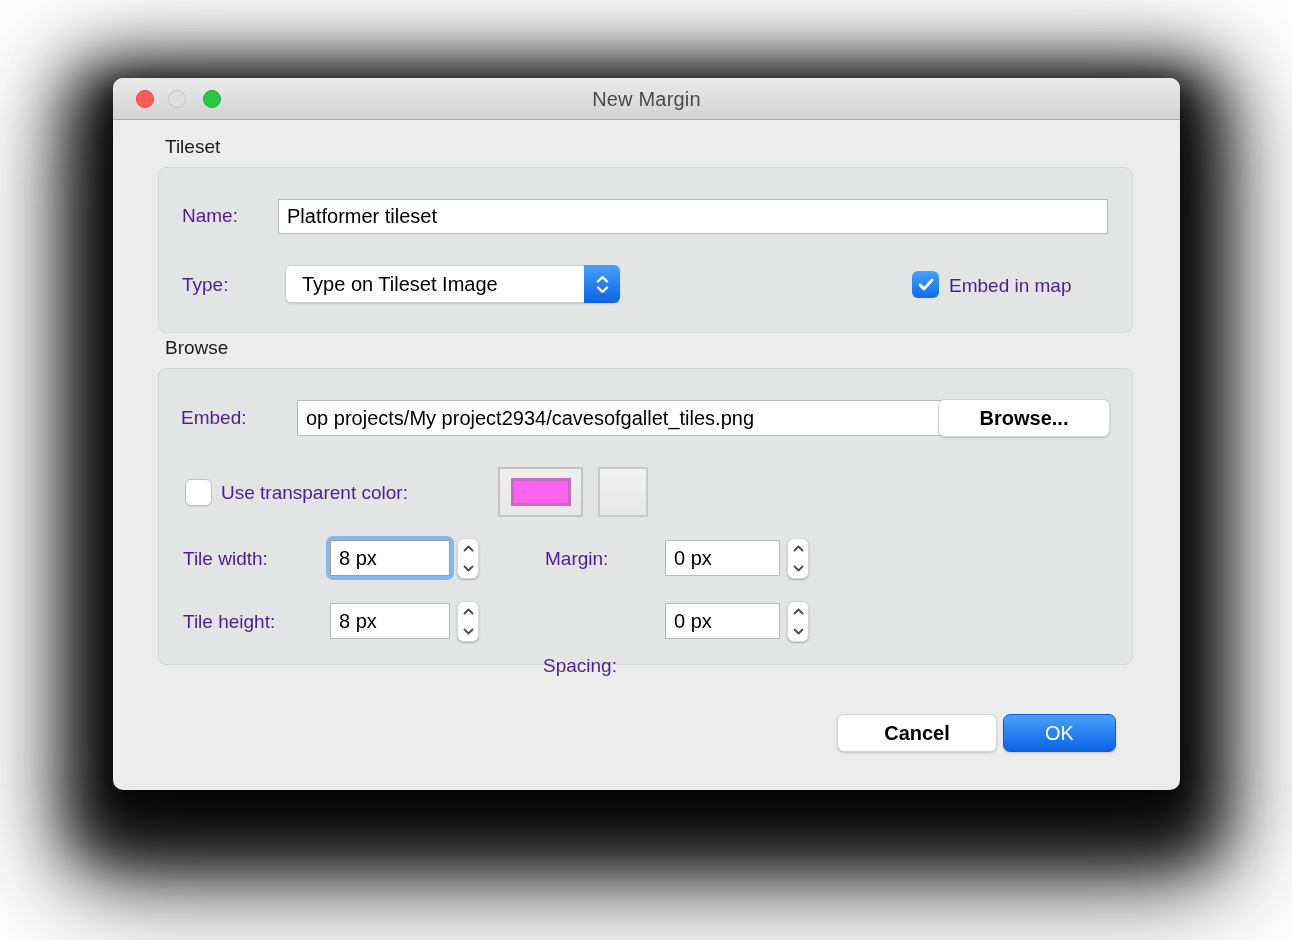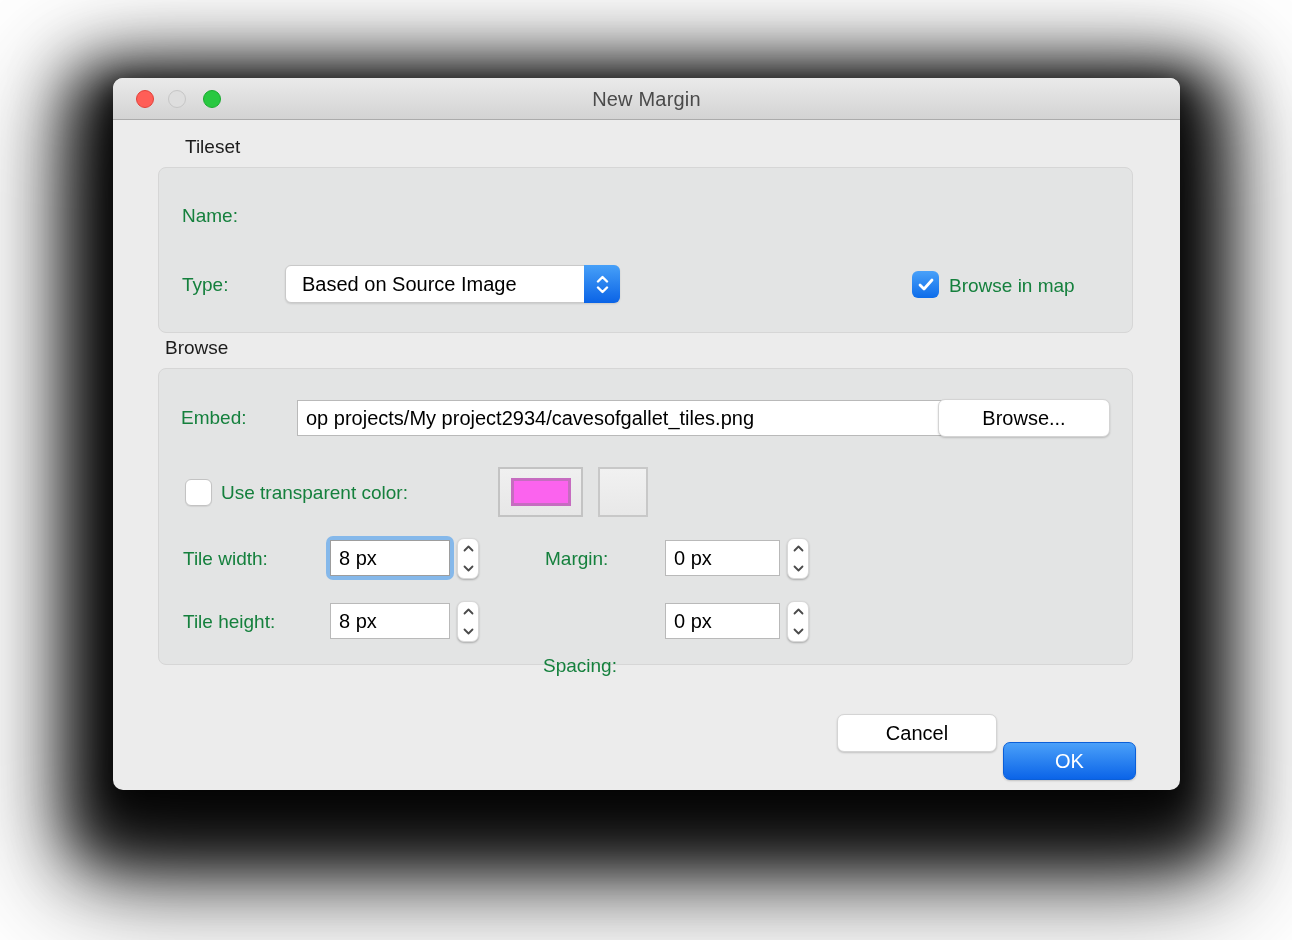--- a/index.html
+++ b/index.html
@@ -31,21 +31,21 @@
 
   .section-label { position: absolute; font-size: 19px; color: #1c1c1c; }
 
   .groupbox {
     position: absolute; left: 45px; width: 975px;
     background: #e3e4e4; border: 1px solid #d6d6d6; border-radius: 8px;
   }
   .group-tileset { top: 89px; height: 166px; }
   .group-image   { top: 290px; height: 297px; }
 
-  .field-label { position: absolute; font-size: 19px; color: #15803d; white-space: nowrap; }
+  .field-label { position: absolute; font-size: 19px; color: #4c1d95; white-space: nowrap; }
 
   .text-input {
     position: absolute; background: #ffffff; border: 1px solid #b9b9b9;
     font-family: "Liberation Sans", sans-serif; font-size: 20px; color: #000;
     padding: 0 8px; outline: none;
   }
 
   
   .dropdown {
     position: absolute; left: 172px; top: 187px; width: 335px; height: 38px;
@@ -107,65 +107,67 @@
 
   
   .push-button {
     position: absolute; height: 38px; border-radius: 7px; font-size: 20px;
     font-family: "Liberation Sans", sans-serif;
     display: flex; align-items: center; justify-content: center; cursor: default;
   }
   .button-plain {
     background: #ffffff; border: 1px solid #d4d4d4; color: #000;
     box-shadow: 0 1px 2px rgba(0,0,0,0.18);
+    font-weight: bold;
   }
   .button-primary {
     background: linear-gradient(#4aa0f9, #0b64e8); border: 1px solid #0b5fd8; color: #ffffff;
     box-shadow: 0 1px 2px rgba(0,0,0,0.18);
   }
   .btn-browse { left: 825px; top: 321px; width: 172px; }
   .btn-cancel { left: 724px; top: 636px; width: 160px; }
-  .btn-ok     { left: 890px; top: 664px; width: 133px; border-radius: 7px; }
+  .btn-ok     { left: 890px; top: 636px; width: 113px; border-radius: 7px; }
 </style>
 </head>
 <body>
 
 <div class="window">
 
   <div class="titlebar">
     <div class="light light-close"></div>
     <div class="light light-min"></div>
     <div class="light light-zoom"></div>
     <div class="titlebar-title">New Margin</div>
   </div>
 
-  <div class="section-label" style="left:52px; top:58px;margin-left:20px;">Tileset</div>
+  <div class="section-label" style="left:52px; top:58px;">Tileset</div>
   <div class="groupbox group-tileset"></div>
 
   <div class="field-label" style="left:69px; top:127px;">Name:</div>
+  <input class="text-input" style="left: 165px; top: 121px; width: 830px; height: 35px;" value="Platformer tileset">
 
   <div class="field-label" style="left:69px; top:196px;">Type:</div>
   <div class="dropdown">
-    <div class="dropdown-text">Based on Source Image</div>
+    <div class="dropdown-text">Type on Tileset Image</div>
     <div class="dropdown-cap">
       <svg width="13" height="8" viewBox="0 0 13 8">
           <path d="M2 6.5 L6.5 2 L11 6.5" stroke="#ffffff" stroke-width="2.4" fill="none" stroke-linecap="round" stroke-linejoin="round"></path>
         </svg>
       <svg width="13" height="8" viewBox="0 0 13 8">
           <path d="M2 1.5 L6.5 6 L11 1.5" stroke="#ffffff" stroke-width="2.4" fill="none" stroke-linecap="round" stroke-linejoin="round"></path>
         </svg>
     </div>
   </div>
 
   <div class="checkbox checked" style="left:799px; top:193px;">
     <svg width="16" height="13" viewBox="0 0 16 13">
         <path d="M2 7 L6 11 L14 2" stroke="#ffffff" stroke-width="2.8" fill="none" stroke-linecap="round" stroke-linejoin="round"></path>
       </svg>
   </div>
-  <div class="field-label" style="left:836px; top:197px;">Browse in map</div>
+  <div class="field-label" style="left:836px; top:197px;">Embed in map</div>
 
   <div class="section-label" style="left:52px; top:259px;">Browse</div>
   <div class="groupbox group-image"></div>
 
   <div class="field-label" style="left:68px; top:329px;">Embed:</div>
   <input class="text-input" style="left: 184px; top: 322px; width: 712px; height: 36px;" value="op projects/My project2934/cavesofgallet_tiles.png">
   <div class="push-button button-plain btn-browse">
     <span>Browse...</span>
   </div>
 

